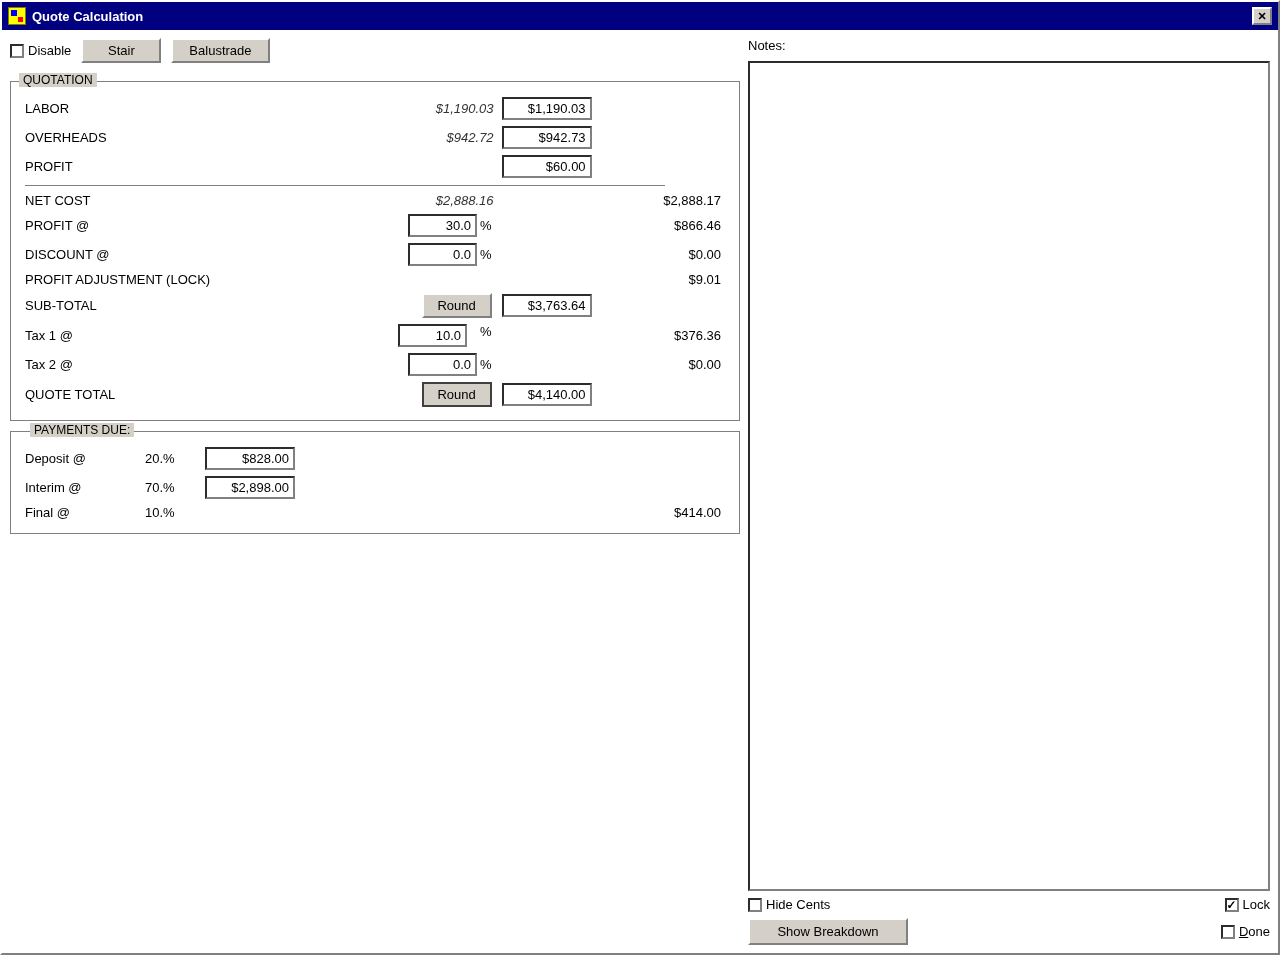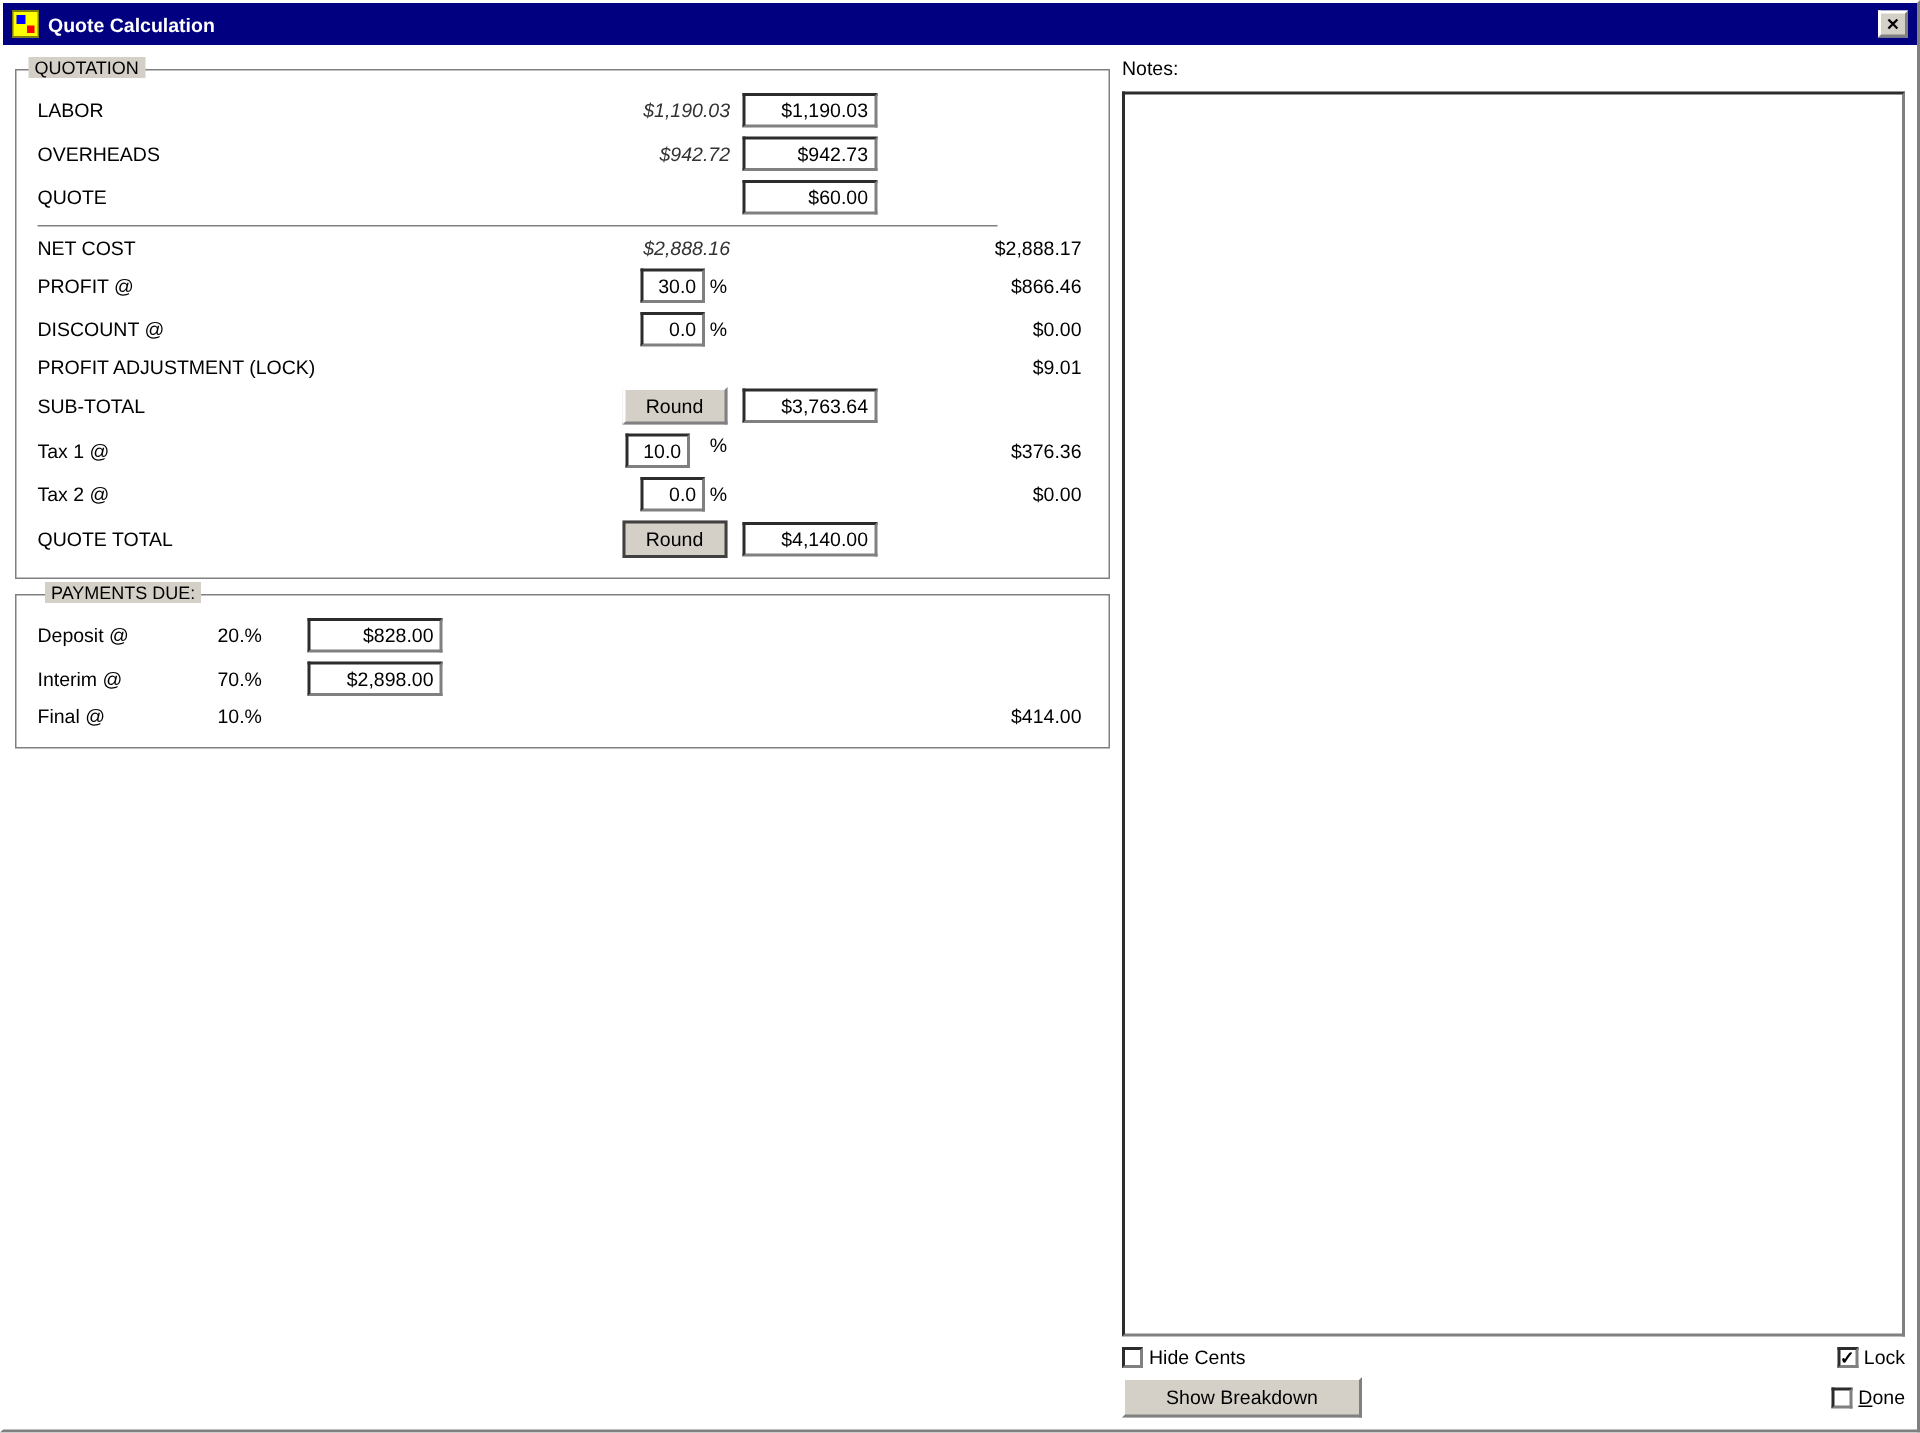--- a/index.html
+++ b/index.html
@@ -154,21 +154,21 @@
     }
     .input-box {
       border: 2px inset #808080;
       background: white;
       text-align: right;
       padding: 2px 4px;
       font-size: 13px;
       width: 90px;
     }
     .input-small {
-      width: 43px;
+      width: 69px;
       border: 2px inset #808080;
       background: white;
       text-align: right;
       padding: 2px 4px;
       font-size: 13px;
     }
     .notes-area {
       border: 2px inset #808080;
       background: white;
       flex: 1;
@@ -224,20 +224,28 @@
       <div class="q4"></div>
     </div>
     <span class="title-bar-title">Quote Calculation</span>
     <div class="title-bar-close">✕</div>
   </div>
 
   <div class="content">
 
     <div class="left-panel">
 
+      <div class="top-controls">
+        <div class="checkbox-label">
+          <div class="win-checkbox"></div>
+          <span>Disable</span>
+        </div>
+        <button class="win-button">Stair</button>
+        <button class="win-button">Balustrade</button>
+      </div>
 
       <div class="group-box">
         <span class="group-box-label">QUOTATION</span>
         <table class="quotation-table">
           <tbody>
 
 
             <tr>
               <td class="label-cell">LABOR</td>
               <td class="italic-value">$1,190.03</td>
@@ -248,21 +256,21 @@
 
             <tr>
               <td class="label-cell">OVERHEADS</td>
               <td class="italic-value">$942.72</td>
               <td>
                 <input type="text" class="input-box" value="$942.73" style="">
               </td>
             </tr>
 
             <tr>
-              <td class="label-cell">QUOTE</td>
+              <td class="label-cell">PROFIT</td>
               <td class="italic-value"></td>
               <td>
                 <input type="text" class="input-box" value="$60.00" style="">
               </td>
             </tr>
 
             <tr class="separator-row">
               <td colspan="3">
                 <div style="border-top:1px solid #808080; margin: 4px 60px 4px 0;"></div>
               </td>

